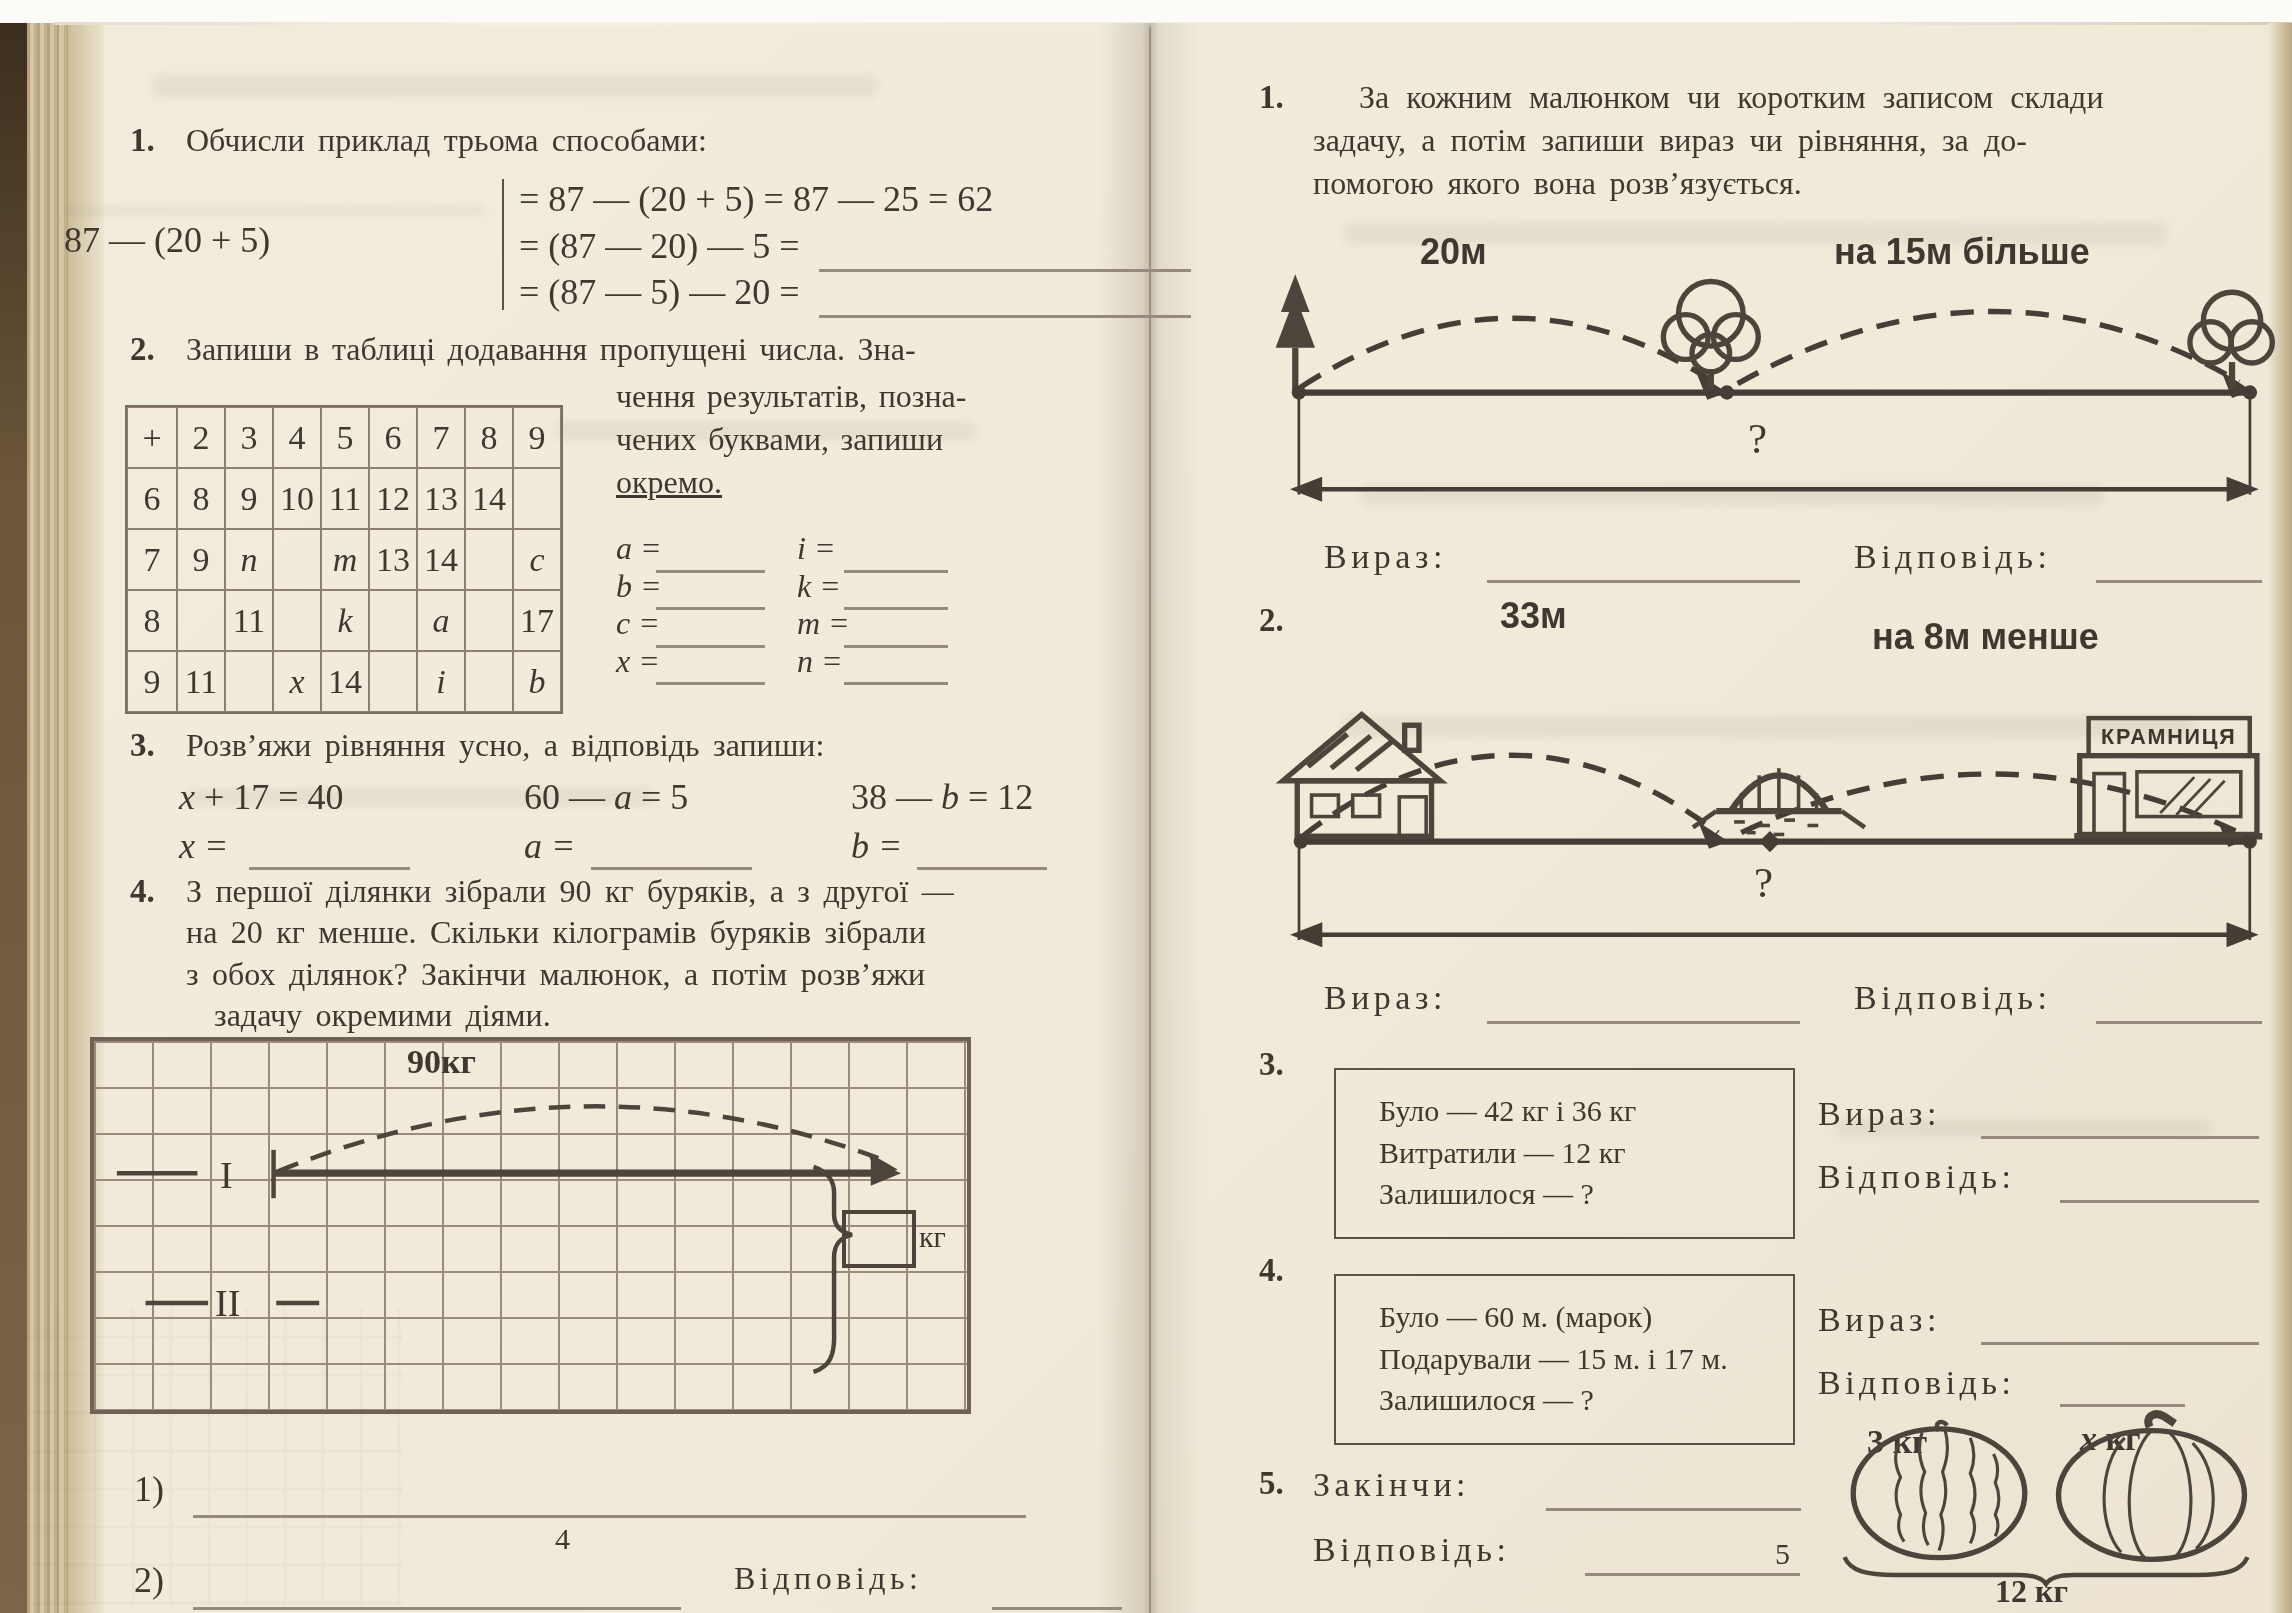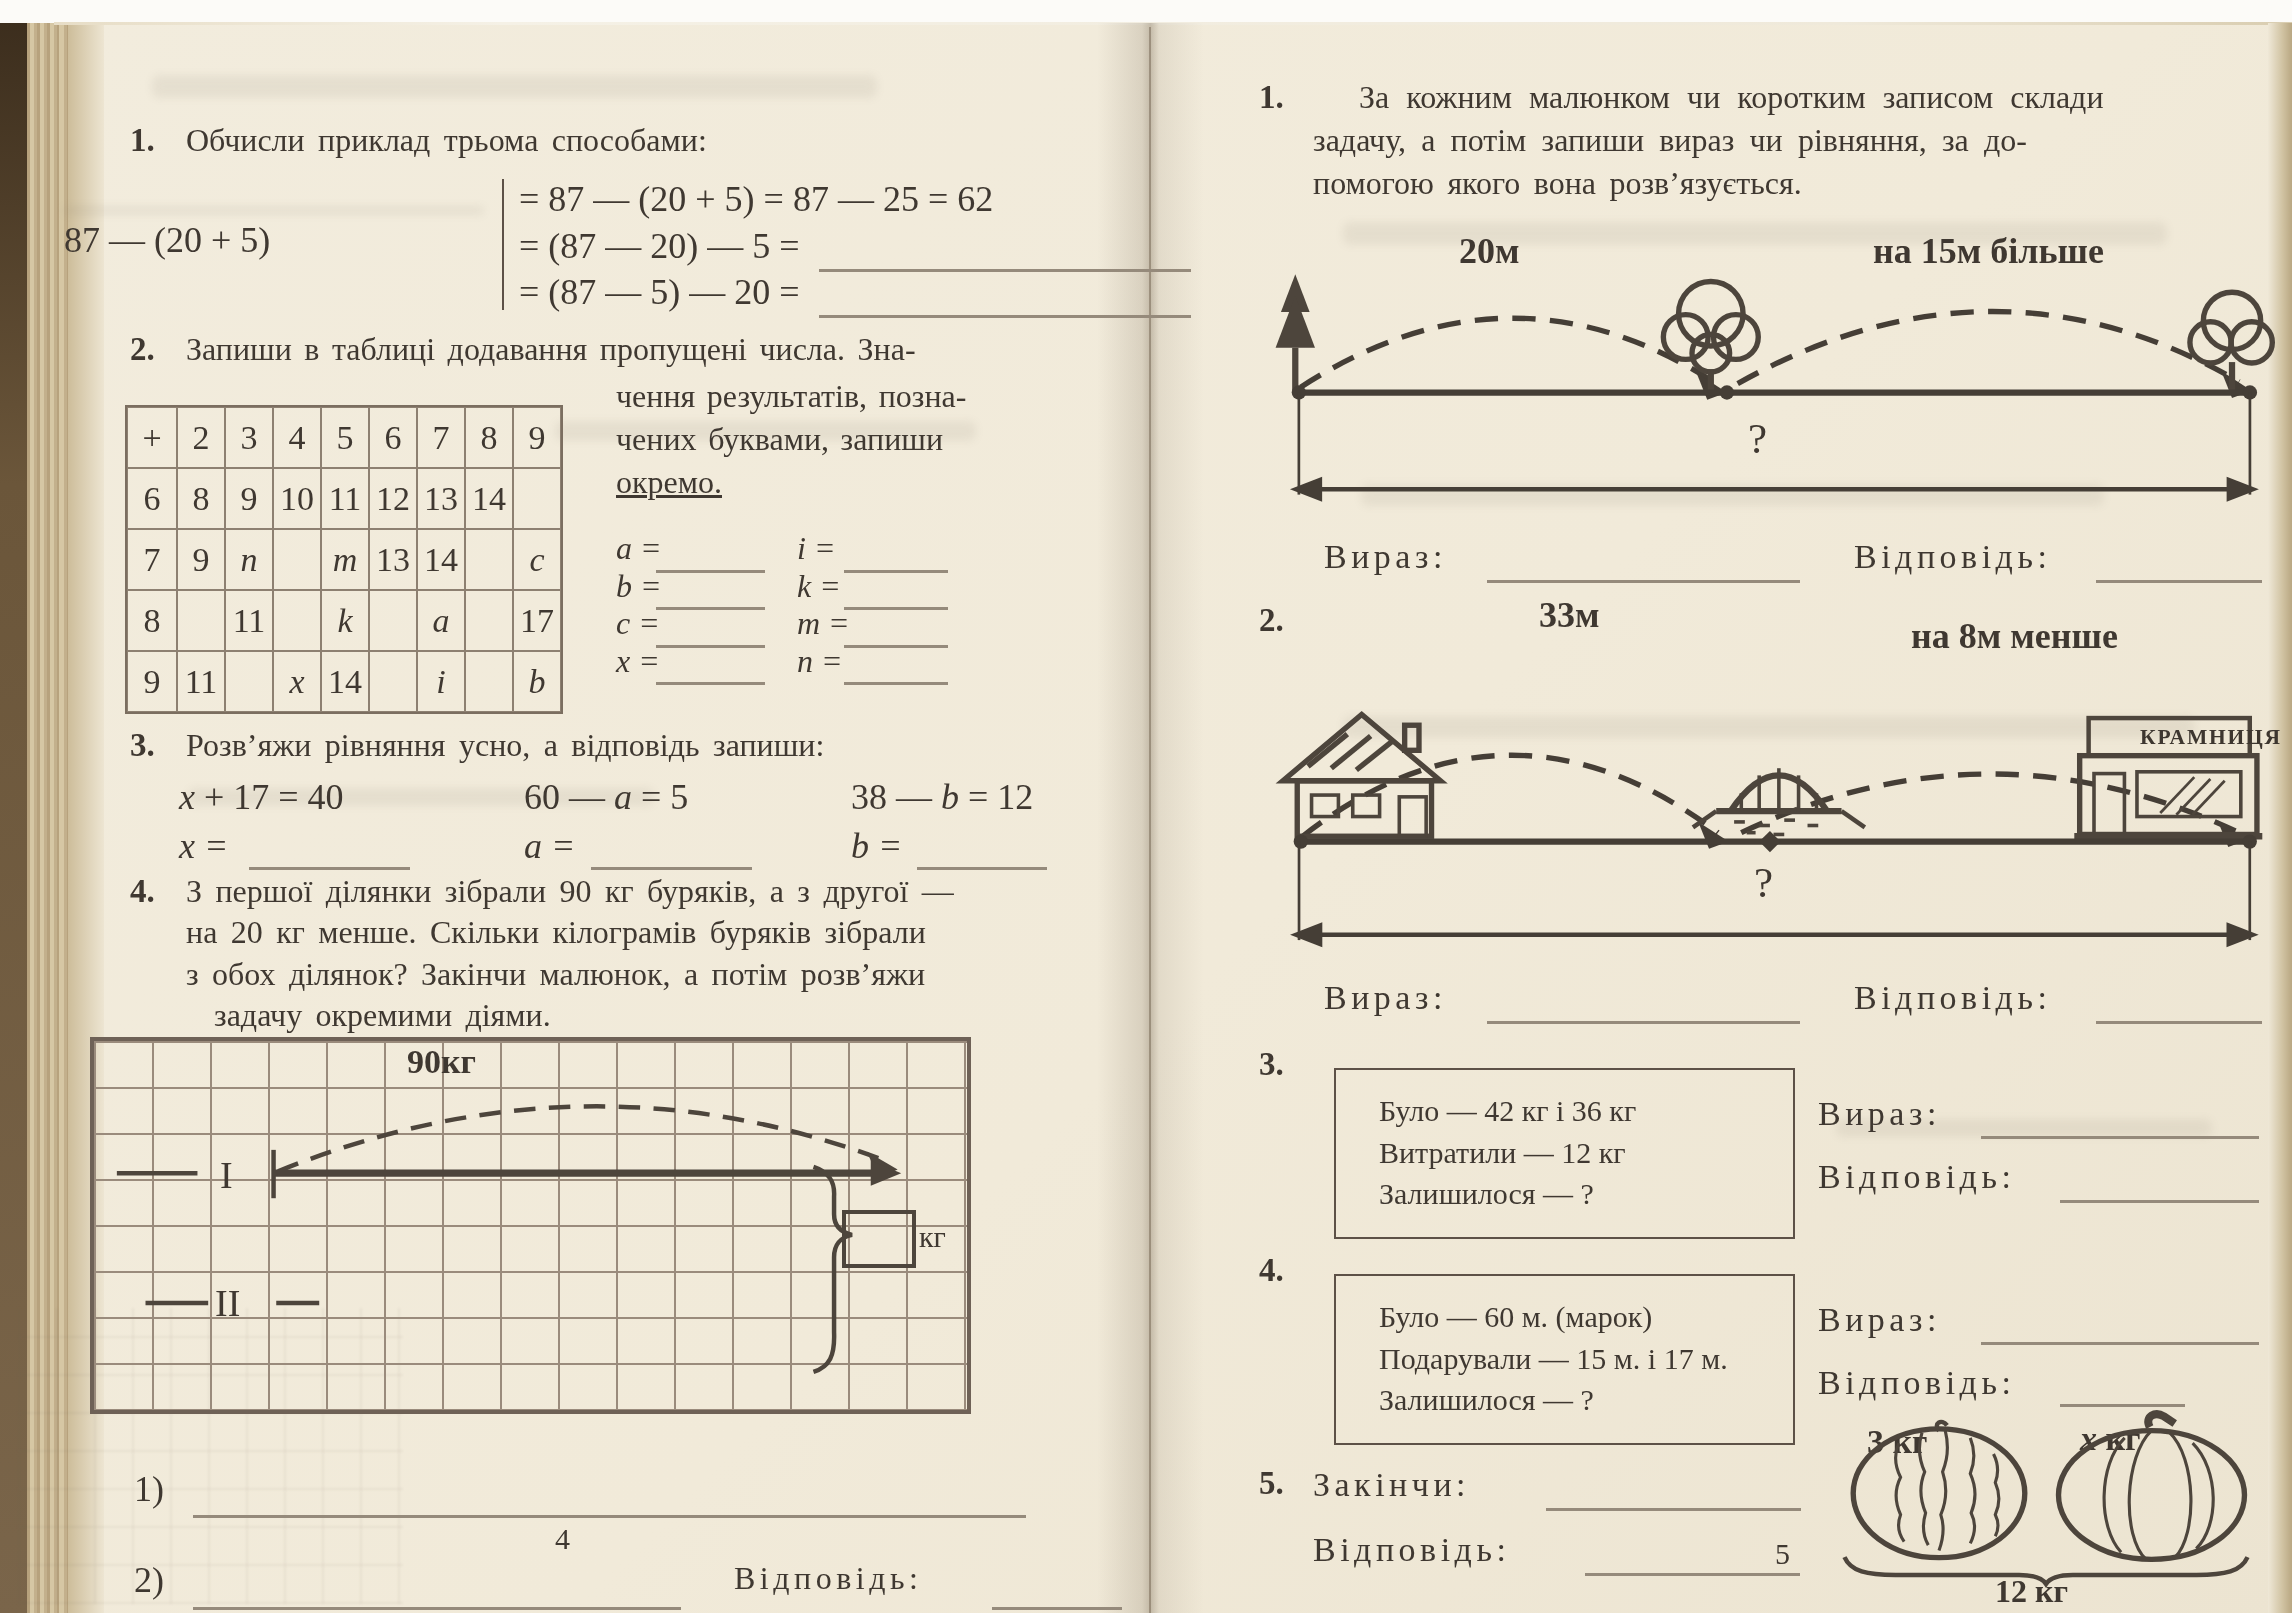--- a/index.html
+++ b/index.html
@@ -4,21 +4,21 @@
 <style>
   html,body{margin:0;padding:0;}
   body{width:2293px;height:1614px;position:relative;background:#fbfaf6;overflow:hidden;
        font-family:"Liberation Serif", serif;color:#3f3831;}
   .abs{position:absolute;}
   .t{font-size:32px;line-height:1.15;white-space:nowrap;}
   .big{font-size:36px;}
   .num{font-weight:bold;font-size:33px;}
   .b{font-weight:bold;}
   .it{font-style:italic;}
-  .sans{font-family:Liberation Serif, serif;margin-left:39px;}
+  .sans{font-family:Liberation Sans, sans-serif;}
   .sp{letter-spacing:4.5px;}
   .ul{height:2.7px;background:#958a7b;}
   .page{background:linear-gradient(135deg,#f2ecdd 0%,#f1ead9 55%,#ece4d1 100%);}
   .bl{background:#7e7464;opacity:0.10;filter:blur(4.5px);border-radius:7.2px;}
   .card{border:2.7px solid #5d5147;}
   .addtable{display:grid;grid-template-columns:50px repeat(8,48px);grid-auto-rows:61px;
             border:2.7px solid #7b6e60;}
   .addtable .cell{border:1.3px solid #8d8071;display:flex;align-items:center;justify-content:center;
                   font-size:34px;}
   .gridfig{border:4.5px solid #6e6156;

